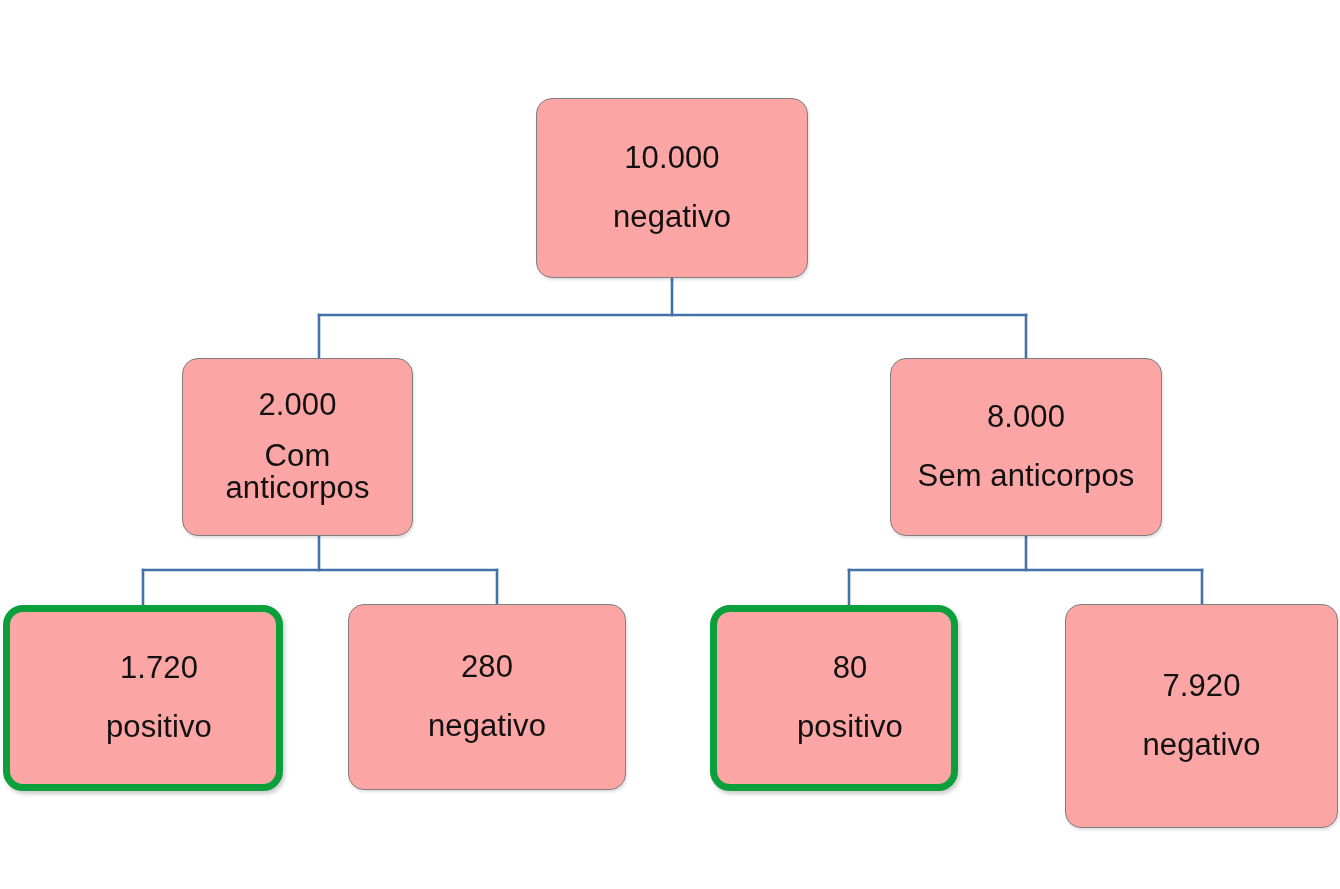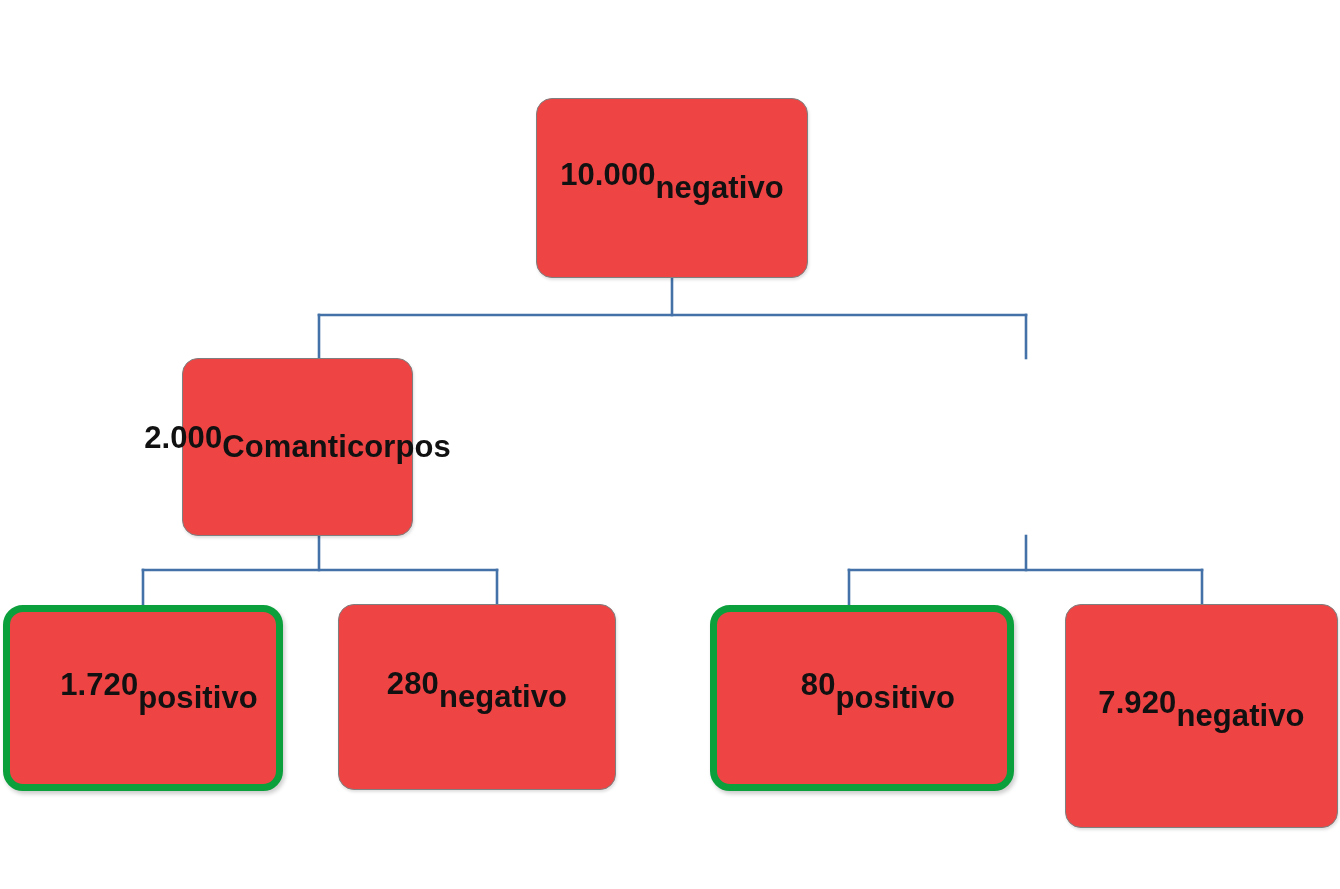--- a/index.html
+++ b/index.html
@@ -30,28 +30,28 @@
     height: 889px;
     z-index: 1;
     pointer-events: none;
   }
 
   
   .node {
     position: absolute;
     z-index: 2;
     box-sizing: border-box;
-    background: #ef4444;
+    background: #fca5a5;
     border-radius: 16px;
     display: flex;
+    flex-direction: column;
     align-items: center;
     justify-content: center;
     text-align: center;
     color: #111111;
-    font-weight: bold;
   }
   .node.plain {
     border: 1.3px solid #7f7f7f;
     box-shadow: 1px 2px 3px rgba(0,0,0,0.13);
   }
   .node.highlight {
     border: 7px solid #0ba03c;
     border-radius: 20px;
     box-shadow: 2px 3px 4px rgba(0,0,0,0.20);
     padding-left: 32px;
@@ -72,22 +72,22 @@
   }
   .node-label {
     max-width: 100%;
   }
 
   
   #node-root        { left: 536px; top: 98px;  width: 272px; height: 180px; }
   #node-with-ab     { left: 182px; top: 358px; width: 231px; height: 178px; }
   #node-without-ab  { left: 890px; top: 358px; width: 272px; height: 178px; }
   #node-tp          { left: 3px;   top: 605px; width: 280px; height: 186px; }
-  #node-fn          { left: 338px; top: 604px; width: 278px; height: 186px; }
-  #node-fp          { left: 710px; top: 605px; width: 304px; height: 186px; }
+  #node-fn          { left: 348px; top: 604px; width: 278px; height: 186px; }
+  #node-fp          { left: 710px; top: 605px; width: 248px; height: 186px; }
   #node-tn          { left: 1065px;top: 604px; width: 273px; height: 224px; }
 </style>
 </head>
 <body>
 
 <div id="tree-diagram">
 
   <svg id="connector-layer" viewBox="0 0 1340 889" width="1340" height="889" aria-hidden="true">
     <g fill="none" stroke="#4472a8" stroke-width="2.6" stroke-linecap="square">
 
@@ -112,20 +112,24 @@
     <span class="node-line node-count">10.000</span>
     <span class="node-line node-label">negativo</span>
   </div>
 
   <div class="node plain two-line-label" id="node-with-ab">
     <span class="node-line node-count">2.000</span>
     <span class="node-line node-label">Com</span>
     <span class="node-line node-label">anticorpos</span>
   </div>
 
+  <div class="node plain" id="node-without-ab">
+    <span class="node-line node-count">8.000</span>
+    <span class="node-line node-label">Sem anticorpos</span>
+  </div>
 
   <div class="node highlight" id="node-tp">
     <span class="node-line node-count">1.720</span>
     <span class="node-line node-label">positivo</span>
   </div>
 
   <div class="node plain" id="node-fn">
     <span class="node-line node-count">280</span>
     <span class="node-line node-label">negativo</span>
   </div>

